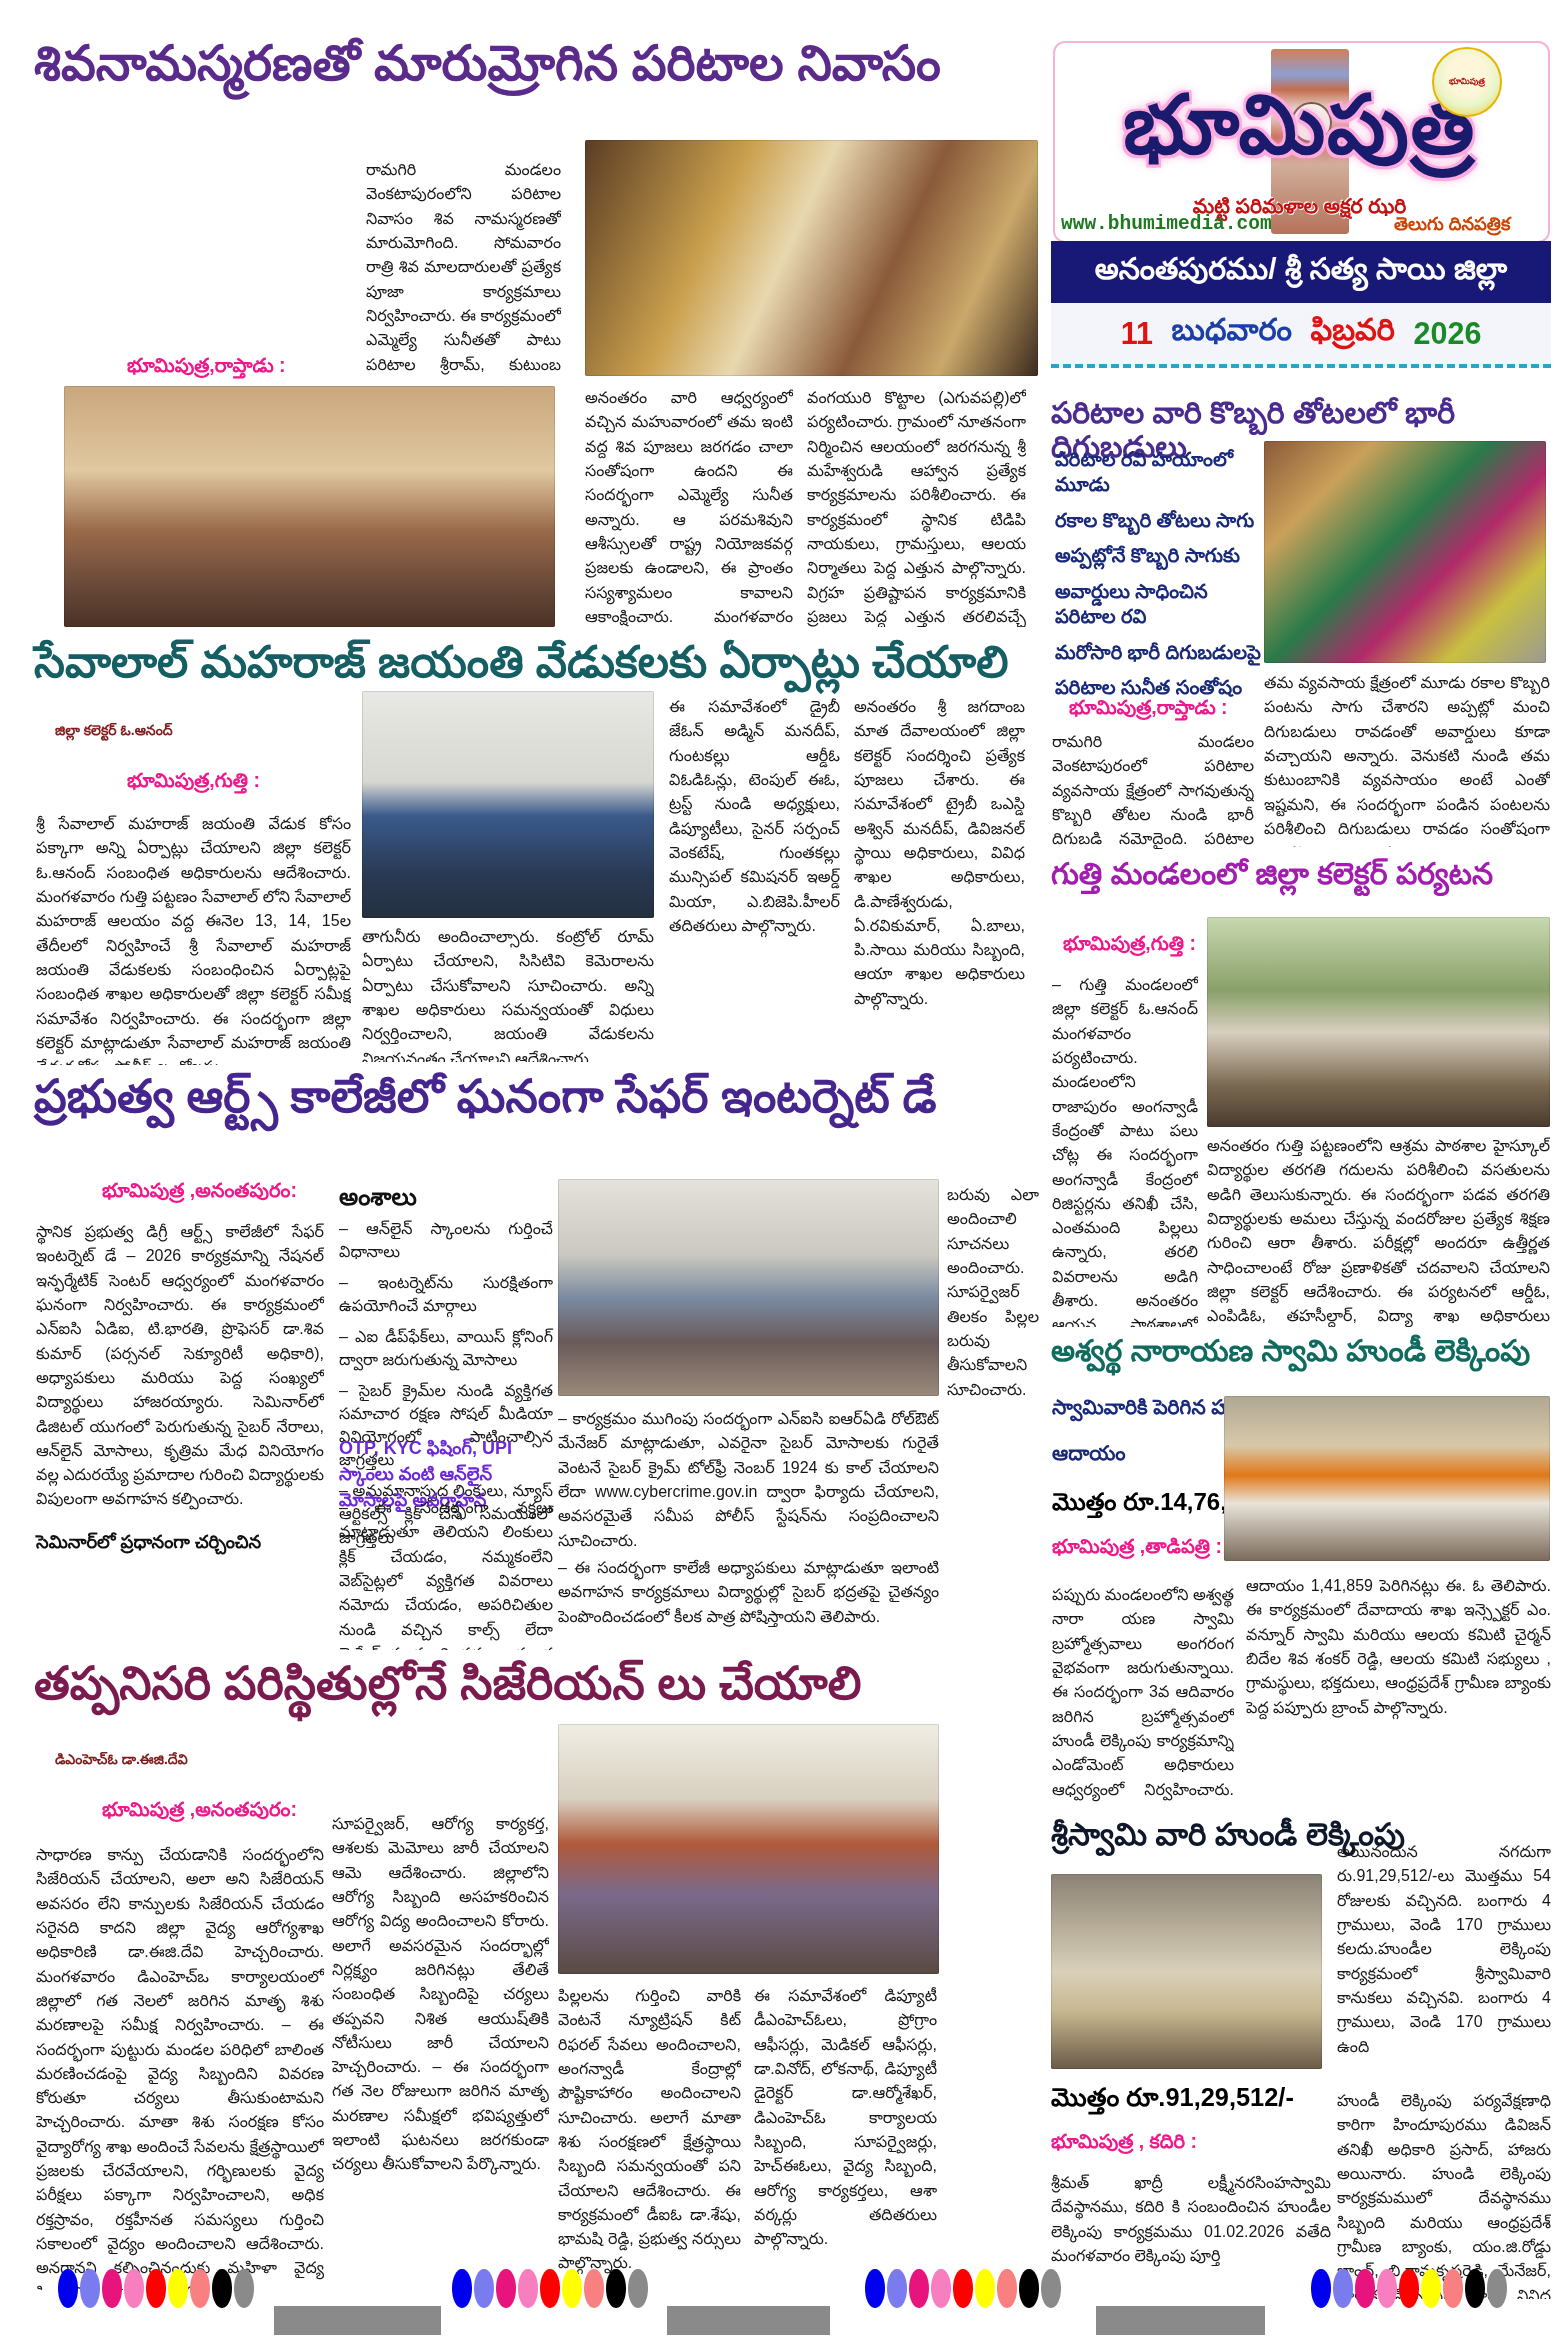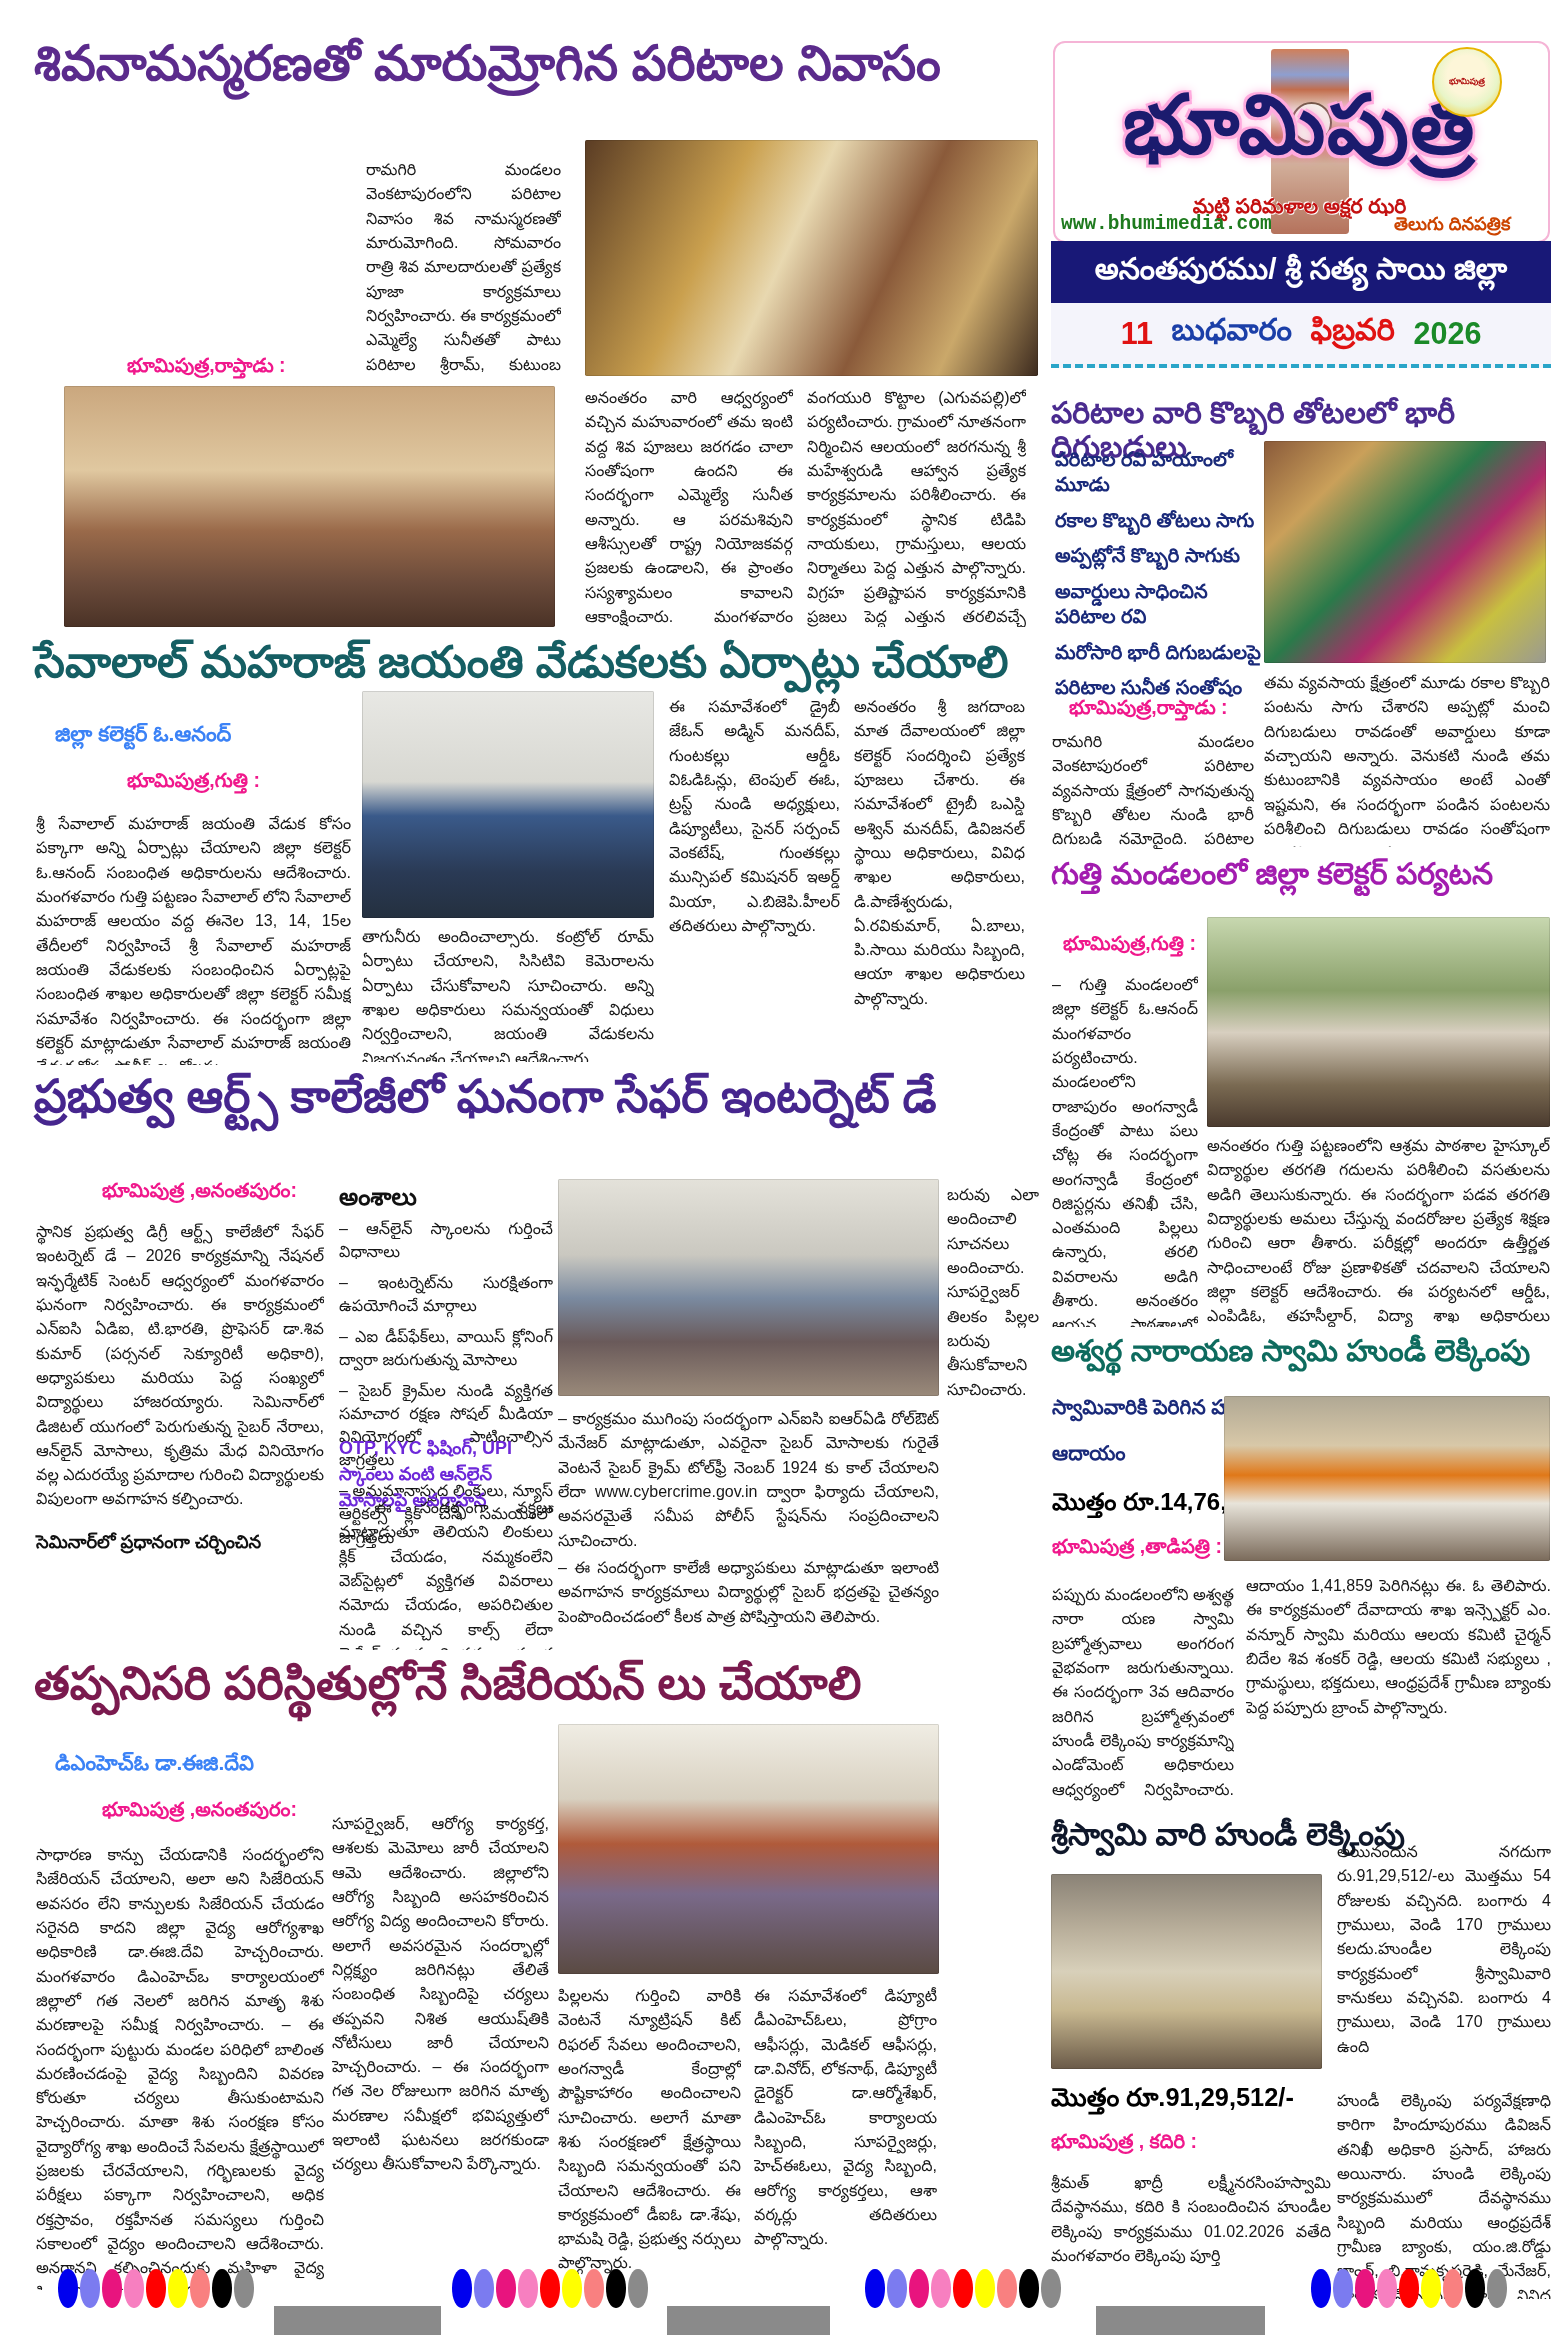--- a/index.html
+++ b/index.html
@@ -2,21 +2,21 @@
 <html style="font-size:13.6px"><head>
 <meta charset="utf-8">
 <style>
   html,body{margin:0;padding:0;background:#ffffff;}
   .page{position:relative;width:1562px;height:2342px;background:#ffffff;overflow:hidden;
         font-family:"Liberation Sans","DejaVu Sans",sans-serif;}
   .abs{position:absolute;}
   .headline{position:absolute;font-weight:bold;text-align:left;line-height:1.12;}
   .bodytxt{position:absolute;font-size:16px;line-height:1.52;text-align:justify;color:#161616;overflow:hidden;}
   .byline{position:absolute;color:#f0188c;font-weight:bold;font-size:19.5px;}
-  .kicker{position:absolute;font-weight:bold;color:#3b82f6;font-size:21px;}
+  .kicker{position:absolute;font-weight:bold;color:#7f1d1d;font-size:14px;}
   .deck{position:absolute;}
   .deck > div{font-weight:bold;font-size:21px;line-height:1.3;margin-bottom:12.7px;}
   .sdeck > div{font-size:19.5px;color:#1a2a7a;font-weight:bold;margin-bottom:10.2px;line-height:1.3;}
   .topics{position:absolute;font-size:16px;line-height:1.45;color:#161616;text-align:justify;}
   .topics > div{margin-bottom:7.6px;}
   .photo{position:absolute;border-radius:1.7px;box-shadow:0 0 0 0.8px rgba(0,0,0,.15) inset;}
   .totalline{position:absolute;font-weight:bold;color:#000;font-size:24px;}
   .dotgroup{position:absolute;display:flex;gap:2.5px;align-items:center;}
   .dotgroup > div{width:19.5px;height:39px;border-radius:50%;}
   .graybar{position:absolute;background:#8a8a8a;}

